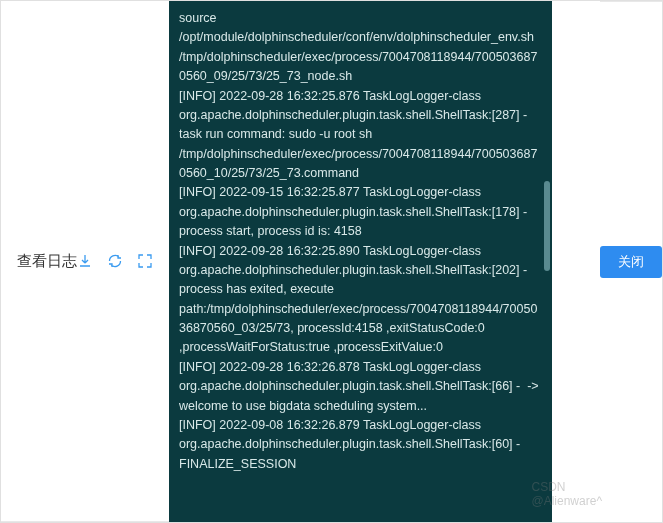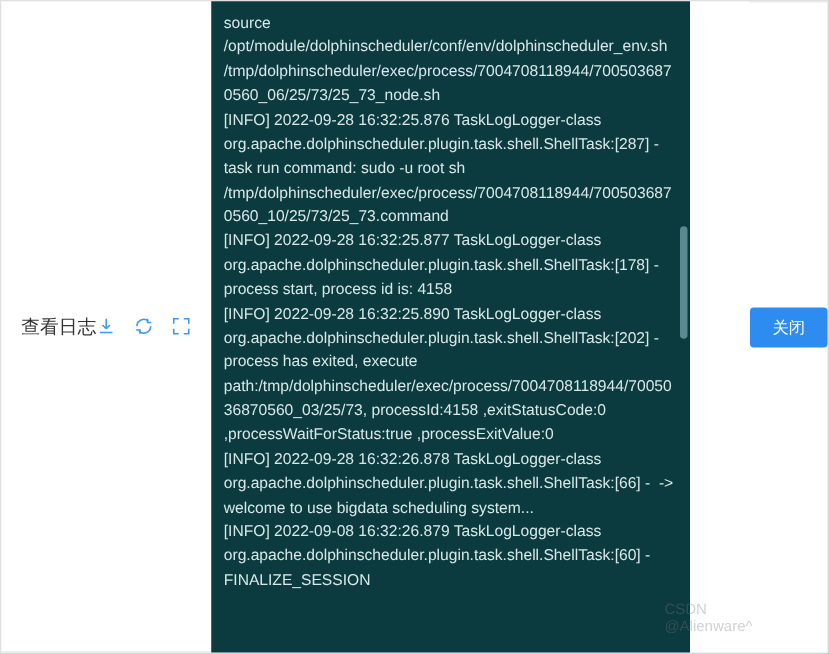--- a/index.html
+++ b/index.html
@@ -38,23 +38,23 @@
         <svg width="16" height="16" viewBox="0 0 16 16" fill="none" stroke="currentColor" stroke-width="1.3">
             <path d="M2 6V2h4M14 6V2h-4M2 10v4h4M14 10v4h-4"></path>
           </svg>
       </span>
     </div>
   </div>
 
   <div class="log-area">
     <div id="log-before">
         <div class="log-line">source /opt/module/dolphinscheduler/conf/env/dolphinscheduler_env.sh</div>
-        <div class="log-line">/tmp/dolphinscheduler/exec/process/7004708118944/7005036870560_06/25/73/25_73_node.sh</div>
+        <div class="log-line">/tmp/dolphinscheduler/exec/process/7004708118944/7005036870560_09/25/73/25_73_node.sh</div>
         <div class="log-line">[INFO] 2022-09-28 16:32:25.876 TaskLogLogger-class org.apache.dolphinscheduler.plugin.task.shell.ShellTask:[287] - task run command: sudo -u root sh /tmp/dolphinscheduler/exec/process/7004708118944/7005036870560_10/25/73/25_73.command</div>
-        <div class="log-line">[INFO] 2022-09-28 16:32:25.877 TaskLogLogger-class org.apache.dolphinscheduler.plugin.task.shell.ShellTask:[178] - process start, process id is: 4158</div>
+        <div class="log-line">[INFO] 2022-09-15 16:32:25.877 TaskLogLogger-class org.apache.dolphinscheduler.plugin.task.shell.ShellTask:[178] - process start, process id is: 4158</div>
         <div class="log-line">[INFO] 2022-09-28 16:32:25.890 TaskLogLogger-class org.apache.dolphinscheduler.plugin.task.shell.ShellTask:[202] - process has exited, execute path:/tmp/dolphinscheduler/exec/process/7004708118944/7005036870560_03/25/73, processId:4158 ,exitStatusCode:0 ,processWaitForStatus:true ,processExitValue:0</div>
         <div class="log-line">[INFO] 2022-09-28 16:32:26.878 TaskLogLogger-class org.apache.dolphinscheduler.plugin.task.shell.ShellTask:[66] -  -&gt; welcome to use bigdata scheduling system...</div>
       </div>
     <div id="log-after">
         <div class="log-line">[INFO] 2022-09-08 16:32:26.879 TaskLogLogger-class org.apache.dolphinscheduler.plugin.task.shell.ShellTask:[60] - FINALIZE_SESSION</div>
       </div>
     <div class="scrollbar-track"></div>
   </div>
 
   <div class="footer">

